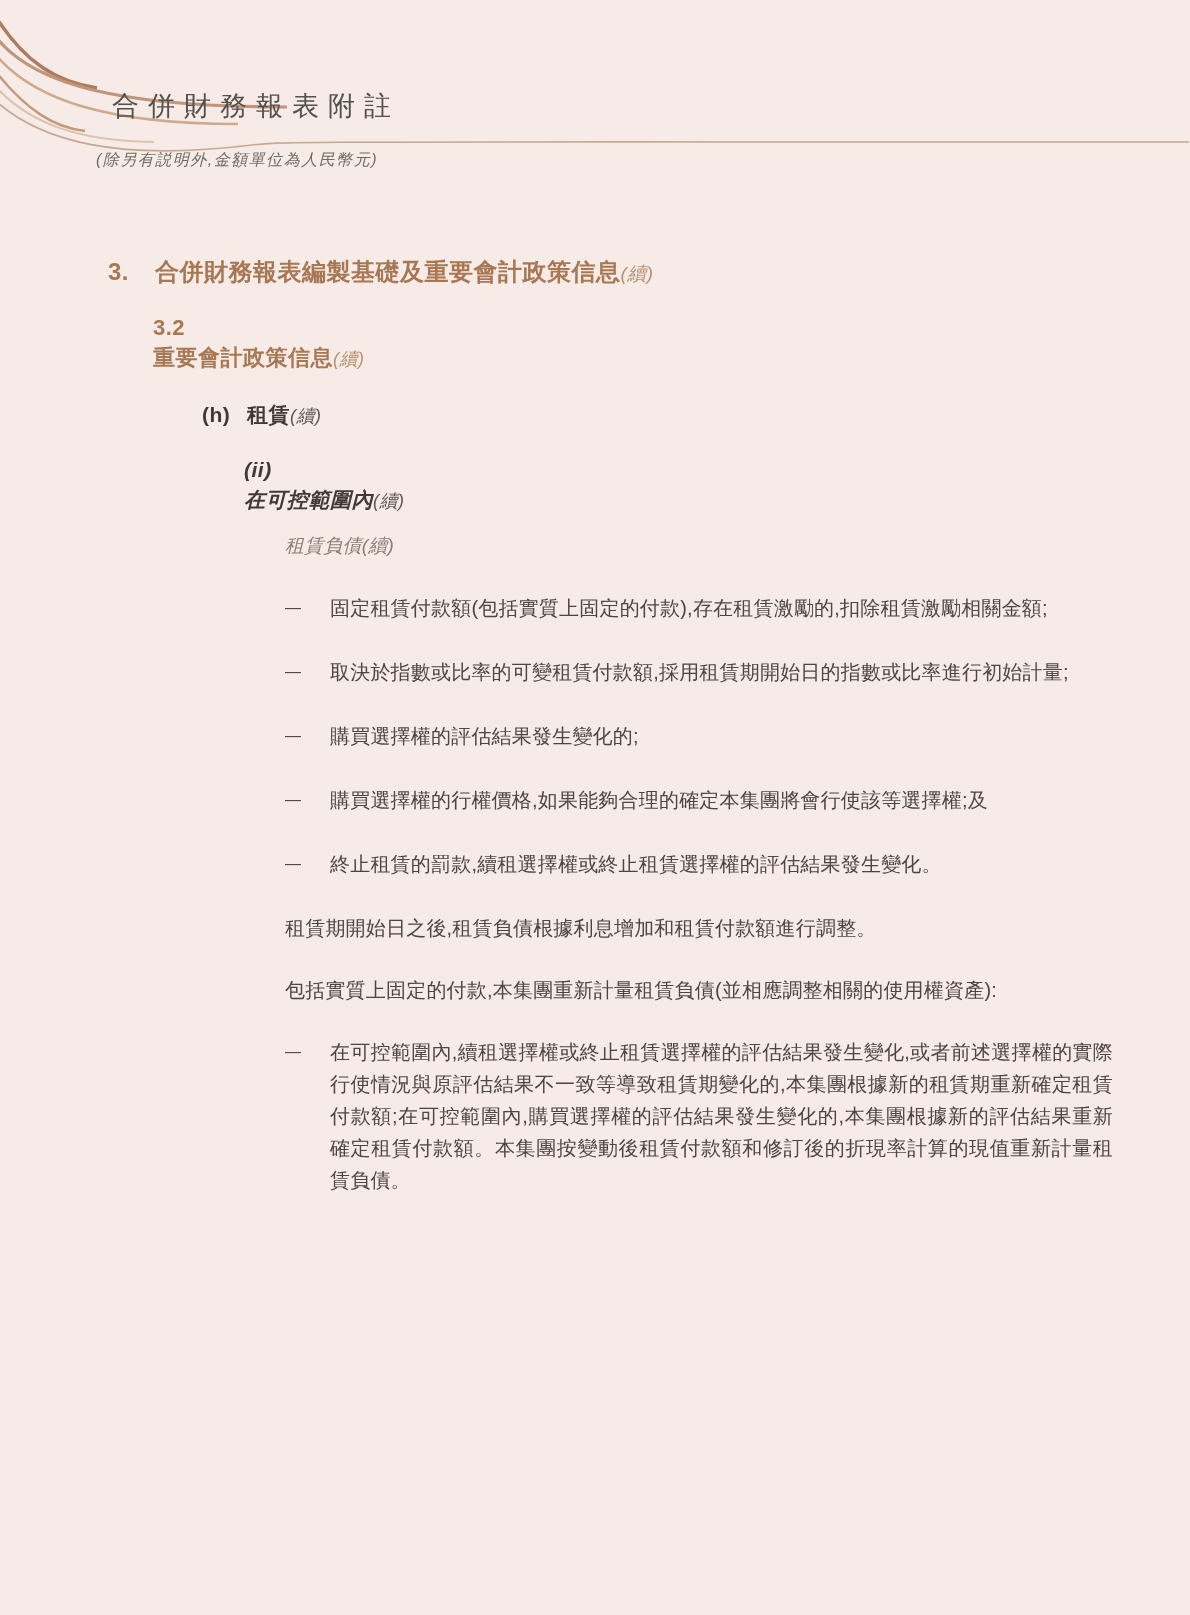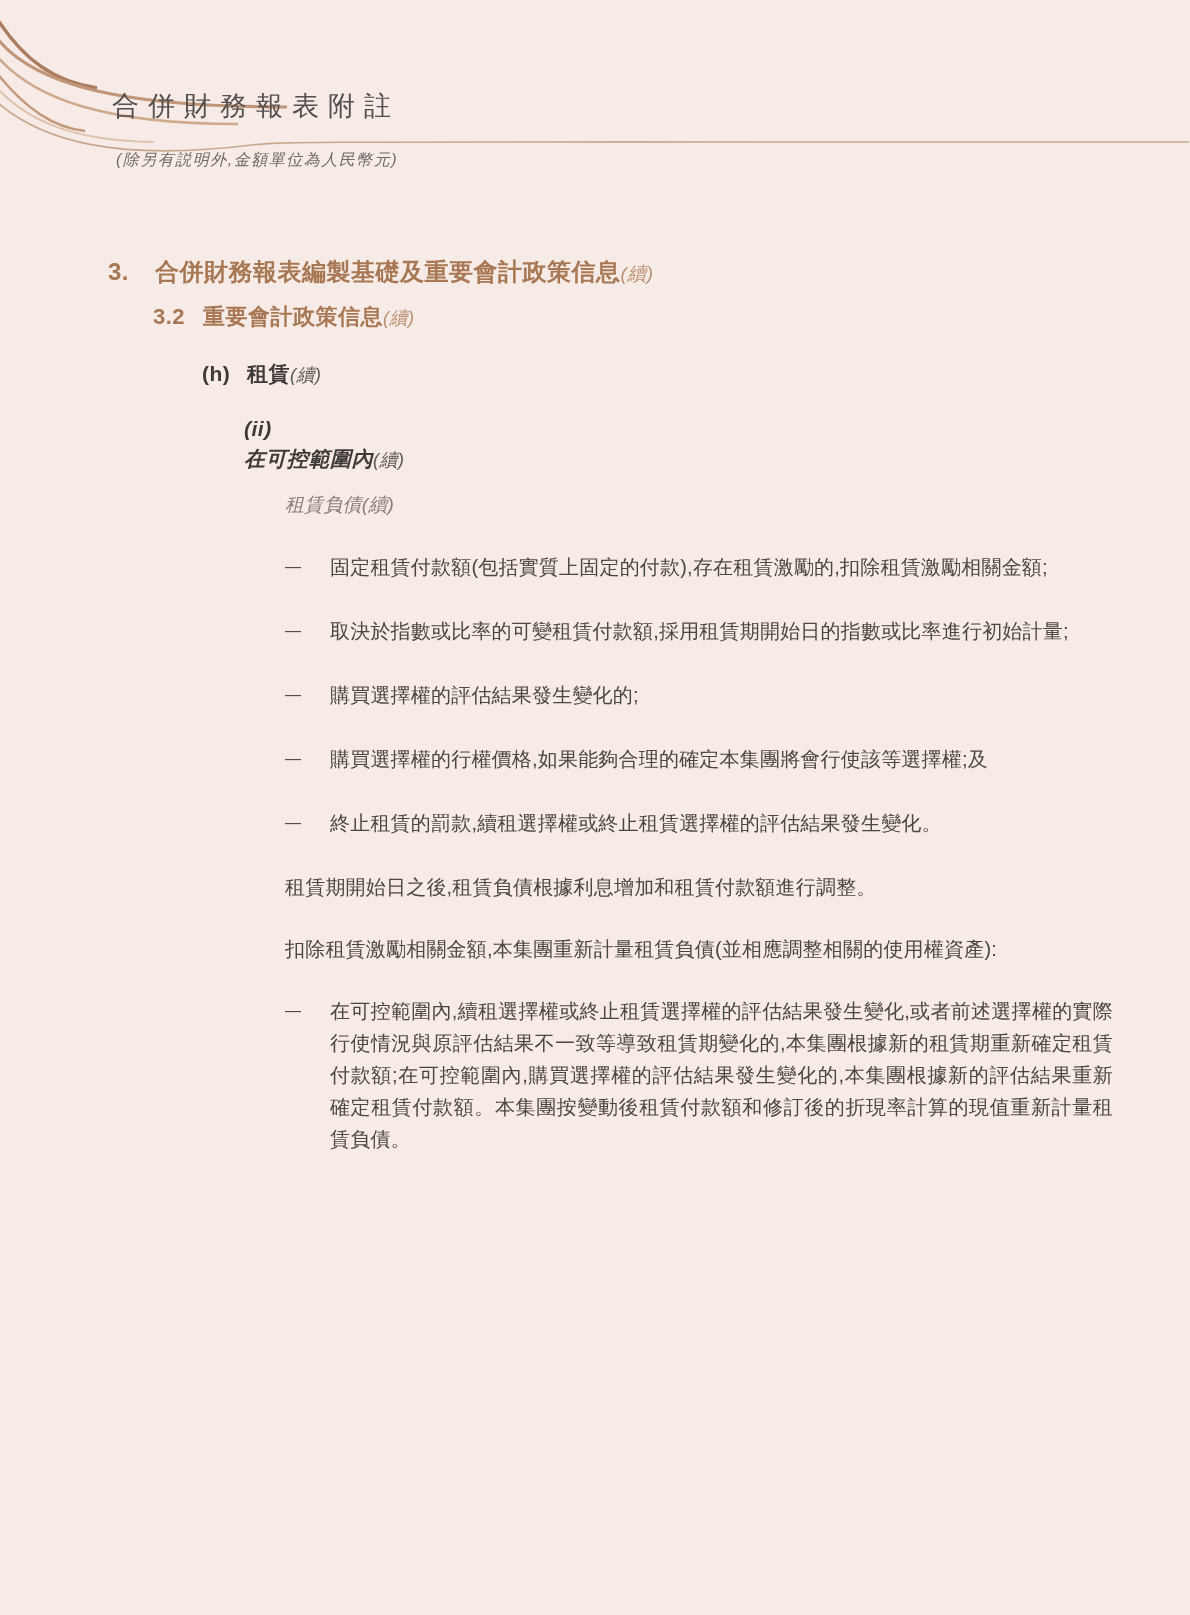--- a/index.html
+++ b/index.html
@@ -13,32 +13,32 @@
     overflow:hidden;
   }
   .swoosh{position:absolute;top:0;left:0;}
   .doc-title{
     position:absolute;left:112px;top:88px;
     font-family:"Liberation Serif","DejaVu Serif",serif;
     font-size:27px;letter-spacing:9px;color:#54504e;font-weight:500;
     white-space:nowrap;
   }
   .doc-subtitle{
-    position:absolute;left:116px;top:150px;
+    position:absolute;left:96px;top:150px;
     font-style:italic;font-size:16px;letter-spacing:1.5px;color:#6f6a67;
     white-space:nowrap;
   }
   .content{position:absolute;left:108px;top:255px;width:1005px;}
   .hrow{display:flex;align-items:baseline;}
   .hrow .num{flex:0 0 auto;}
   .cont-suffix{font-weight:normal;font-style:italic;}
   .h3{color:#a87753;font-weight:bold;font-size:24px;line-height:34px;letter-spacing:0.5px;}
   .h3 .num{width:47px;}
   .h3 .cont-suffix{font-size:19px;color:#b8906e;}
-  .h32{margin-top:11px;margin-left:45px;color:#a87753;font-weight:bold;font-size:22px;line-height:30px;letter-spacing:0.5px;}
+  .h32{margin-top:22px;margin-left:45px;color:#a87753;font-weight:bold;font-size:22px;line-height:30px;letter-spacing:0.5px;flex-direction:column;}
   .h32 .num{width:50px;}
   .h32 .cont-suffix{font-size:18px;color:#b8906e;}
   .hh{margin-top:26px;margin-left:94px;color:#3f3a36;font-weight:bold;font-size:21px;line-height:30px;letter-spacing:0.5px;}
   .hh .num{width:45px;}
   .hh .cont-suffix{font-size:18px;color:#5d5751;}
   .hii{margin-top:24px;margin-left:136px;color:#3f3a36;font-weight:bold;font-style:italic;font-size:21px;line-height:30px;letter-spacing:0.5px;flex-direction:column;}
   .hii .num{width:41px;}
   .hii .cont-suffix{font-size:18px;color:#5d5751;}
   .body-col{margin-left:177px;width:828px;font-size:20px;line-height:32px;letter-spacing:0.2px;}
   .subhead{margin-top:14px;font-style:italic;color:#877d76;font-size:19px;}
@@ -118,21 +118,21 @@
           <span class="marker">—</span>
           <span class="btxt">購買選擇權的行權價格,如果能夠合理的確定本集團將會行使該等選擇權;及</span>
         </div>
         <div class="bullet">
           <span class="marker">—</span>
           <span class="btxt">終止租賃的罰款,續租選擇權或終止租賃選擇權的評估結果發生變化。</span>
         </div>
       </div>
 
       <div class="para">租賃期開始日之後,租賃負債根據利息增加和租賃付款額進行調整。</div>
-      <div class="para">扣除租賃激勵相關金額,本集團重新計量租賃負債(並相應調整相關的使用權資產):</div>
+      <div class="para">包括實質上固定的付款,本集團重新計量租賃負債(並相應調整相關的使用權資產):</div>
 
       <div class="bullet-list-2">
         <div class="bullet">
           <span class="marker">—</span>
           <span class="btxt">在可控範圍內,續租選擇權或終止租賃選擇權的評估結果發生變化,或者前述選擇權的實際行使情況與原評估結果不一致等導致租賃期變化的,本集團根據新的租賃期重新確定租賃付款額;在可控範圍內,購買選擇權的評估結果發生變化的,本集團根據新的評估結果重新確定租賃付款額。本集團按變動後租賃付款額和修訂後的折現率計算的現值重新計量租賃負債。</span>
         </div>
       </div>
 
     </div>
   </div>

